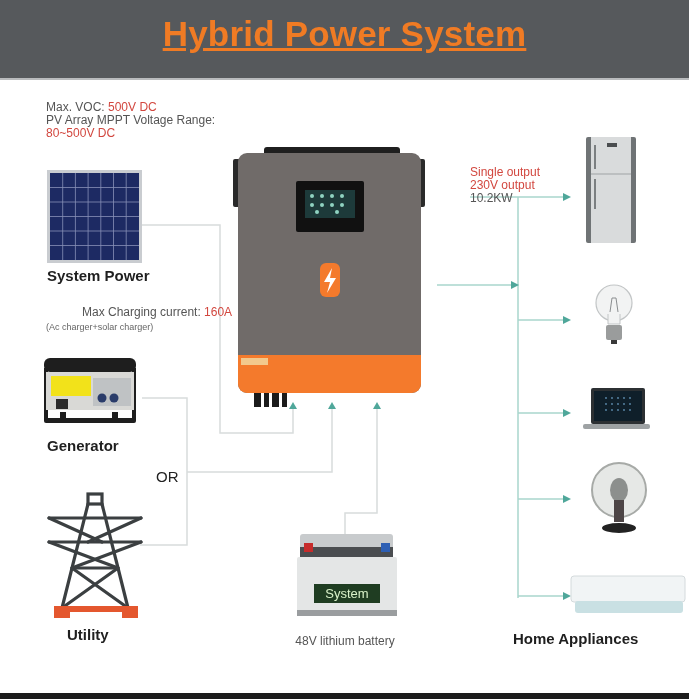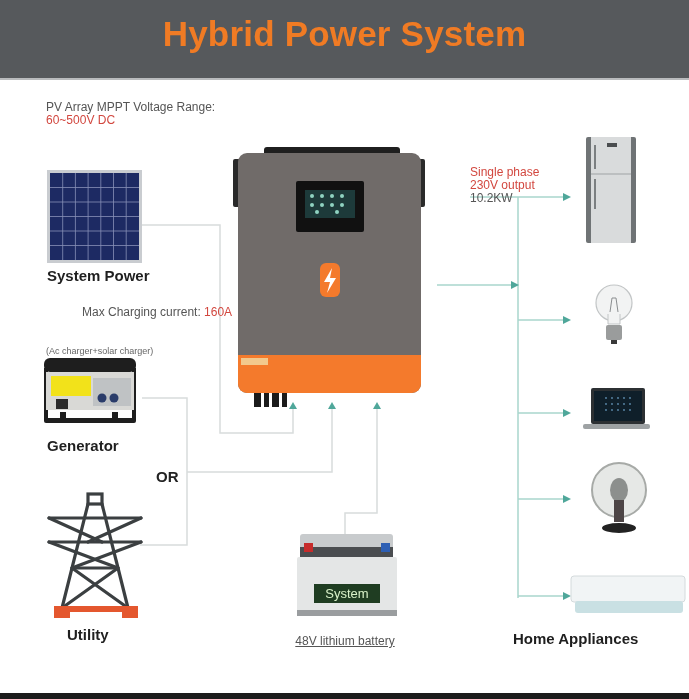--- a/index.html
+++ b/index.html
@@ -8,31 +8,31 @@
     background: #ffffff;
     font-family: "Liberation Sans", sans-serif;
   }
   .header {
     position: absolute; left: 0; top: 0; width: 689px; height: 78px;
     background: #56595c;
     border-bottom: 2px solid #b9bbbd;
   }
   .title {
     position: absolute; left: 0; top: 14px; width: 689px; text-align: center;
-    font-size: 35px; font-weight: bold; color: #f07b24; letter-spacing: 0.2px;
+    font-size: 35px; font-weight: bold; color: #f07b24; letter-spacing: 0.2px; text-decoration: underline;
   }
   .bottom-bar {
     position: absolute; left: 0; top: 693px; width: 689px; height: 6px; background: #1c1c1c;
   }
   .spec { position: absolute; font-size: 12px; line-height: 13px; color: #555; }
   .red { color: #d2473f; }
   .spec-small { position: absolute; font-size: 9px; color: #666; }
   .label { position: absolute; font-weight: bold; color: #1f1f1f; font-size: 15px; }
-  .or { position: absolute; font-weight: bold; font-size: 15px; color: #222; }
-  .caption { position: absolute; font-size: 12px; color: #555; text-align: center; line-height: 14px; text-decoration: underline; }
+  .or { position: absolute; font-weight: normal; font-size: 15px; color: #222; }
+  .caption { position: absolute; font-size: 12px; color: #555; text-align: center; line-height: 14px; }
   svg { position: absolute; left: 0; top: 0; }
 </style>
 </head>
 <body>
 
 <div class="header">
   <div class="title">Hybrid Power System</div>
 </div>
 
 <svg width="689" height="699">
@@ -64,22 +64,23 @@
     <polygon points="571,197 563,193 563,201"></polygon>
     <polygon points="571,320 563,316 563,324"></polygon>
     <polygon points="571,413 563,409 563,417"></polygon>
     <polygon points="571,499 563,495 563,503"></polygon>
     <polygon points="571,596 563,592 563,600"></polygon>
     <polygon points="345,544 341,537 349,537"></polygon>
   </g>
 </svg>
 
 <div class="spec" style="left:46px; top:101px;">
+  <div><span>Max. VOC: </span><span class="red">500V DC</span></div>
   <div>PV Array MPPT Voltage Range:</div>
-  <div class="red">60~500V DC</div>
+  <div class="red">80~500V DC</div>
 </div>
 
 <svg width="689" height="699" style="pointer-events:none;">
   <g>
     <rect x="47" y="170" width="95" height="93" fill="#c9ccd0"></rect>
     <rect x="50" y="173" width="89" height="87" fill="#1d2a63"></rect>
     <g stroke="#8891b8" stroke-width="0.8">
       <line x1="50" y1="187.5" x2="139" y2="187.5"></line>
         <line x1="50" y1="202" x2="139" y2="202"></line>
       <line x1="50" y1="216.5" x2="139" y2="216.5"></line>
@@ -92,21 +93,21 @@
       <line x1="113.5" y1="173" x2="113.5" y2="260"></line>
         <line x1="126.2" y1="173" x2="126.2" y2="260"></line>
     </g>
   </g>
 </svg>
 <div class="label" style="left:47px; top:267px;">System Power</div>
 
 <div class="spec" style="left:50px; top:306px;margin-left:32px;">
   <span>Max Charging current: </span><span class="red">160A</span>
 </div>
-<div class="spec-small" style="left:46px; top:322px;margin-top:24px;">(Ac charger+solar charger)</div>
+<div class="spec-small" style="left:46px; top:322px;">(Ac charger+solar charger)</div>
 
 <svg width="689" height="699" style="pointer-events:none;">
   <g>
     <rect x="44" y="358" width="92" height="14" rx="6" fill="#1e1e1e"></rect>
     <rect x="44" y="368" width="4" height="52" fill="#1e1e1e"></rect>
     <rect x="132" y="368" width="4" height="52" fill="#1e1e1e"></rect>
     <rect x="46" y="372" width="88" height="38" fill="#d9d9d6"></rect>
     <rect x="51" y="376" width="40" height="20" fill="#f2e21a"></rect>
     <rect x="93" y="378" width="38" height="28" fill="#bfc2c4"></rect>
     <circle cx="102" cy="398" r="4.5" fill="#2a3c6a"></circle>
@@ -187,21 +188,21 @@
     <rect x="297" y="610" width="100" height="6" fill="#9a9d9f"></rect>
     <rect x="314" y="584" width="66" height="19" fill="#1f3d22"></rect>
   </g>
 </svg>
 <div style="position:absolute; left:314px; top:586px; width:66px; text-align:center; font-size:13px; color:#d9f2c9;">System</div>
 <div class="caption" style="left:270px; top:634px; width:150px;">
   <div>48V lithium battery</div>
 </div>
 
 <div class="spec" style="left:470px; top:166px;">
-  <div class="red">Single phase</div>
+  <div class="red">Single output</div>
   <div class="red">230V output</div>
   <div>10.2KW</div>
 </div>
 
 <svg width="689" height="699" style="pointer-events:none;">
   <g>
     <rect x="586" y="137" width="50" height="106" rx="2" fill="#6f7375"></rect>
     <rect x="591" y="137" width="40" height="106" fill="#d9dbdc"></rect>
     <line x1="591" y1="174" x2="631" y2="174" stroke="#9fa3a5" stroke-width="1"></line>
     <rect x="594" y="145" width="2" height="24" fill="#7b7f81"></rect>

